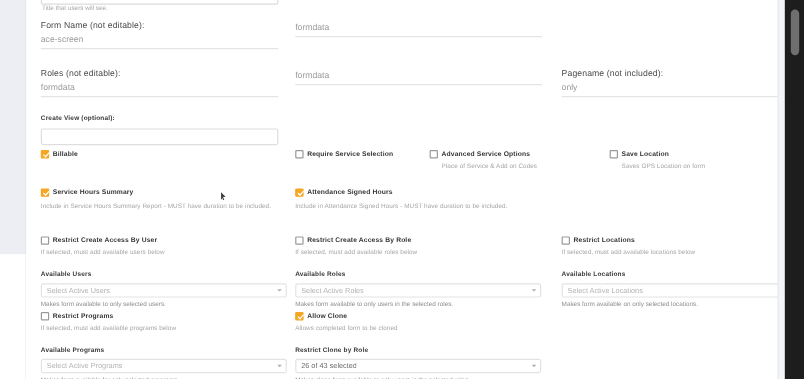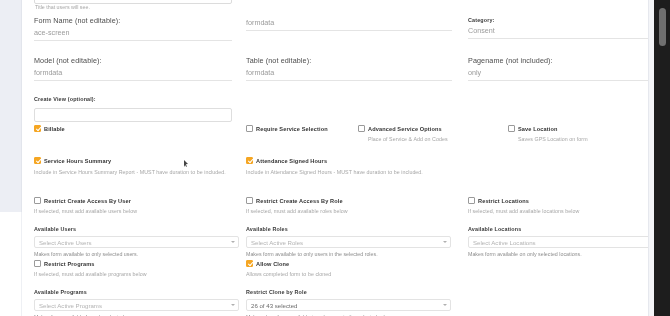--- a/index.html
+++ b/index.html
@@ -213,33 +213,28 @@
     </div>
 
     <div class="row" style="height:33px; margin-top:2px;">
       <div class="col-l">
         <div class="fld-label">Form Name (not editable):</div>
         <div class="fld-value">ace-screen</div>
       </div>
       <div class="col-m">
         <div class="fld-value">formdata</div>
       </div>
-      <div class="col-r">
-        <div class="fld-label-sm">Category:</div>
-        <div class="fld-value">Consent</div>
-      </div>
     </div>
 
     <div class="row" style="height:33px; margin-top:7px;">
       <div class="col-l">
-        <div class="fld-label">Model (not editable):</div>
+        <div class="fld-label">Roles (not editable):</div>
         <div class="fld-value">formdata</div>
       </div>
       <div class="col-m">
-        <div class="fld-label">Table (not editable):</div>
         <div class="fld-value">formdata</div>
       </div>
       <div class="col-r">
         <div class="fld-label">Pagename (not included):</div>
         <div class="fld-value">only</div>
       </div>
     </div>
 
     <div class="row" style="height:26px; margin-top:6px;">
       <div class="col-l">

